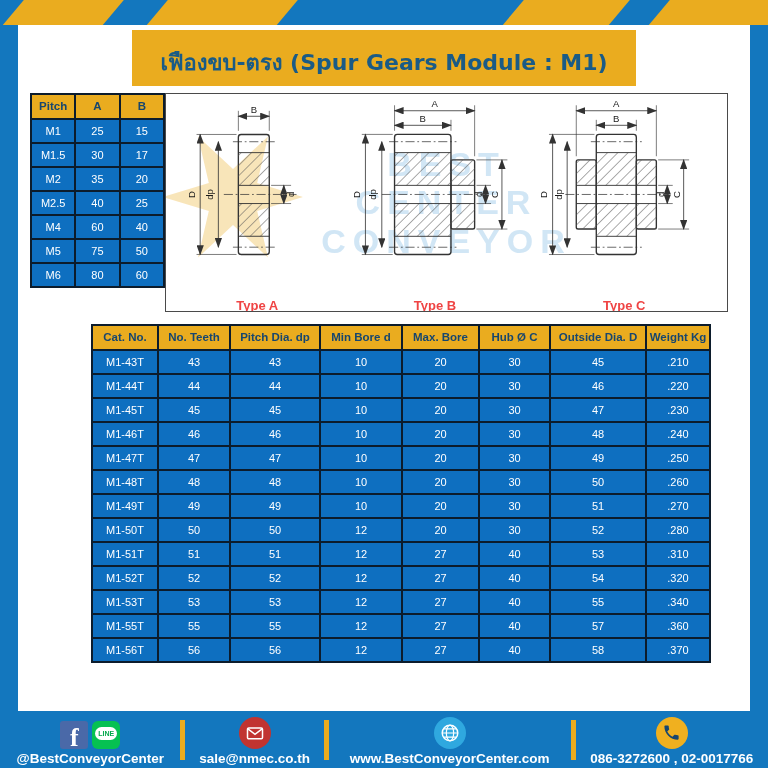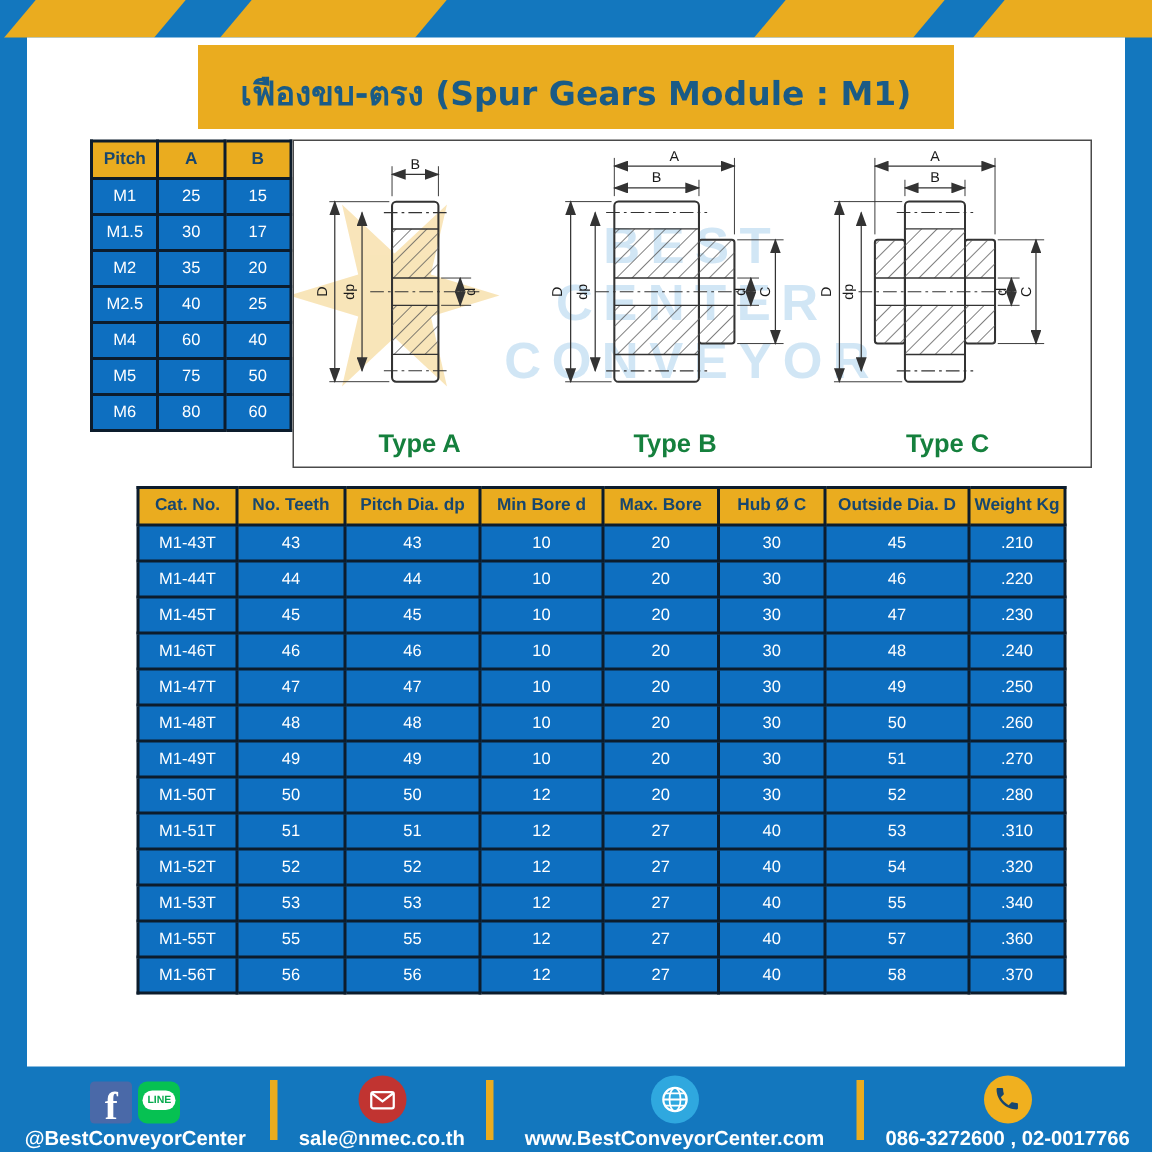--- a/index.html
+++ b/index.html
@@ -22,21 +22,21 @@
   
   .panel{position:absolute;left:18px;right:18px;top:25px;bottom:57px;background:#ffffff;}
 
   .title-banner{
     display:table;margin:5px auto 0;padding:15px 28px 6px;
     background:#EAAC1F;color:#1A5B86;
     font-family:"DejaVu Sans", sans-serif;
     font-size:22px;font-weight:bold;white-space:nowrap;
   }
 
-  .row{display:flex;align-items:flex-start;padding:0 22px 0 42px;margin-top:7px;}
+  .row{display:flex;align-items:flex-start;padding:0 22px 0 12px;margin-top:7px;}
 
   
   .data-table table{border-collapse:collapse;table-layout:fixed;}
   .data-table th{
     background:#EAAC1F;color:#17466E;font-weight:bold;font-size:11.5px;
     border:2px solid #0C1C2C;padding:5px 1px;text-align:center;line-height:13px;
   }
   .data-table td{
     background:#0E6FC0;color:#ffffff;font-size:11px;
     border:2px solid #0C1C2C;padding:4px 1px;text-align:center;line-height:14px;
@@ -50,21 +50,21 @@
     flex:1;height:219px;box-sizing:border-box;margin-left:0;
     border:1.5px solid #4A4A4A;position:relative;background:#fff;
     display:flex;justify-content:space-evenly;align-items:flex-start;
     padding-top:4px;overflow:hidden;
   }
   .wm{position:absolute;inset:0;display:flex;flex-direction:column;align-items:center;
     justify-content:center;z-index:0;color:#C6E0F3;font-weight:bold;
     font-size:34px;letter-spacing:7px;line-height:1.12;opacity:.8;user-select:none;}
   .wm-star{position:absolute;left:-8px;top:28px;z-index:0;opacity:.6;}
   figure.dwg-block{margin:0;display:flex;flex-direction:column;align-items:center;z-index:1;}
-  figure.dwg-block figcaption{font-size:17px;font-weight:bold;color:#15803d;margin-top:6px;}
+  figure.dwg-block figcaption{font-size:13px;font-weight:bold;color:#ef4444;margin-top:18px;}
   .dwg{display:block;}
   .dwg .outline{fill:none;stroke:#333;stroke-width:1.5;}
   .dwg .thin{stroke:#333;stroke-width:1;fill:none;}
   .dwg .dim{stroke:#333;stroke-width:0.9;fill:none;}
   .dwg .ext{stroke:#333;stroke-width:0.7;fill:none;}
   .dwg .center{stroke:#333;stroke-width:0.8;fill:none;stroke-dasharray:10 3 2 3;}
   .dwg text{font-family:"Liberation Sans",sans-serif;font-size:10.5px;fill:#1a1a1a;text-anchor:middle;}
 
   .spec-wrap{margin:12px auto 0;width:586px;}
   .spec-wrap table{width:586px;}

